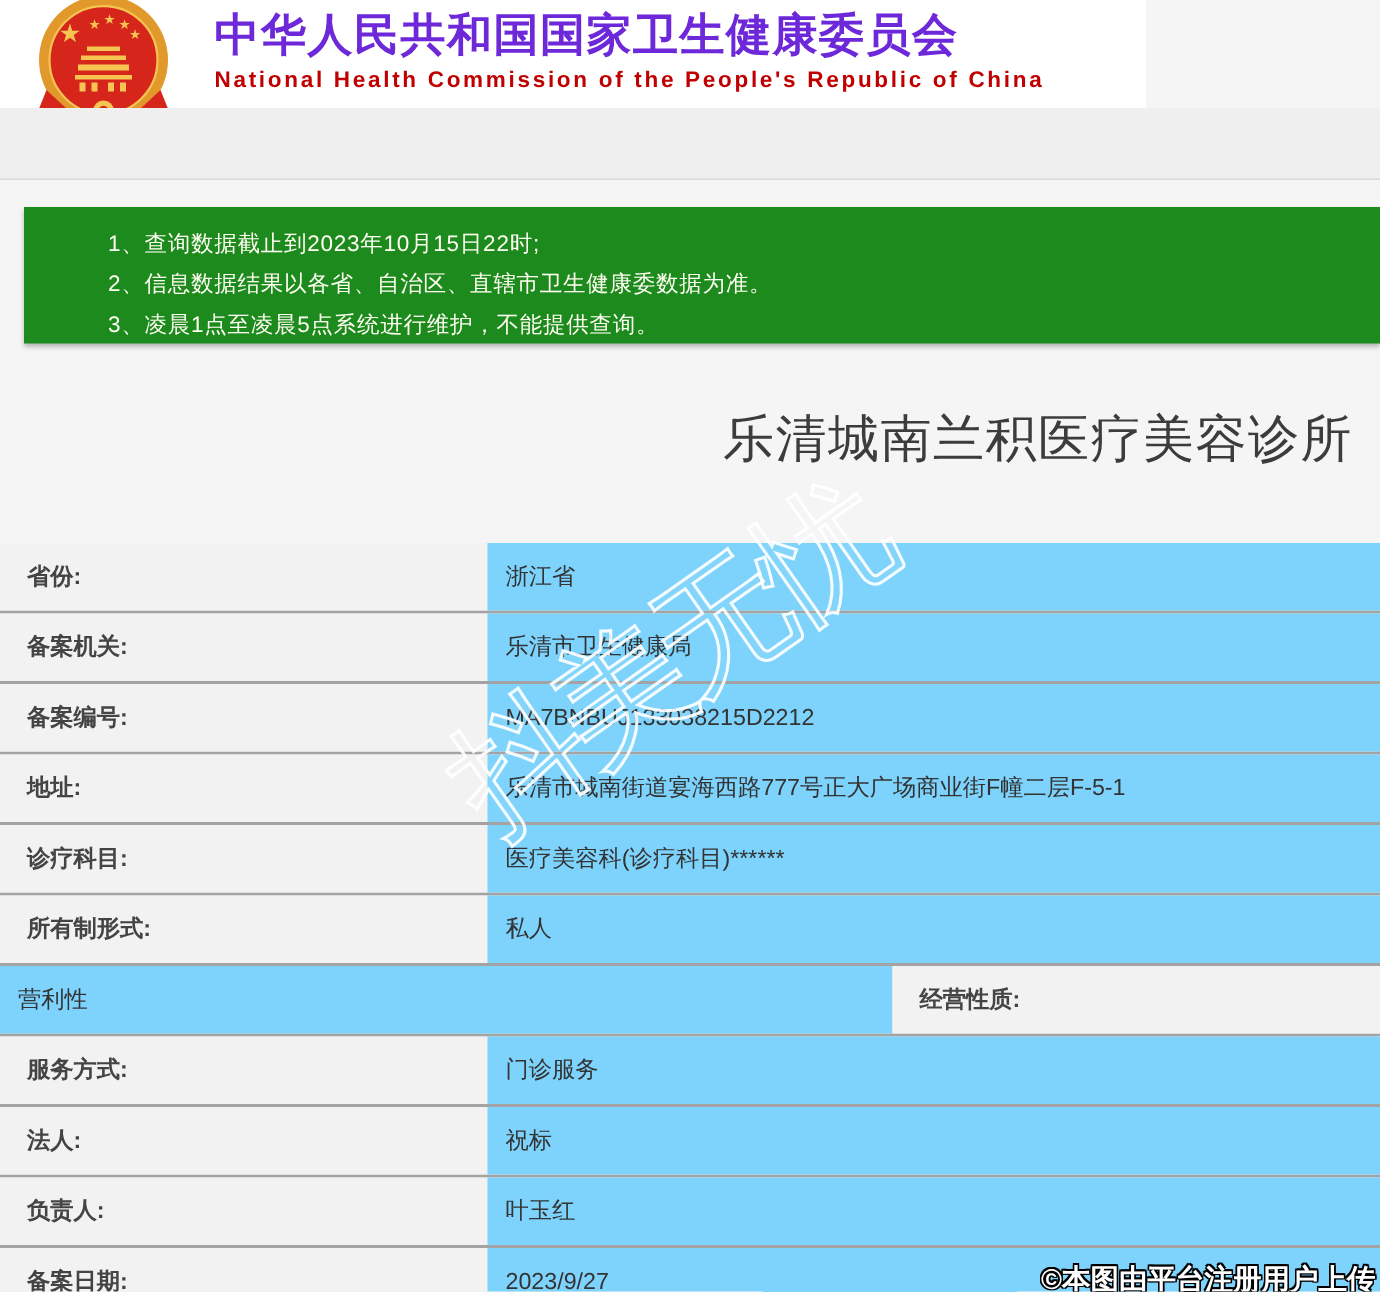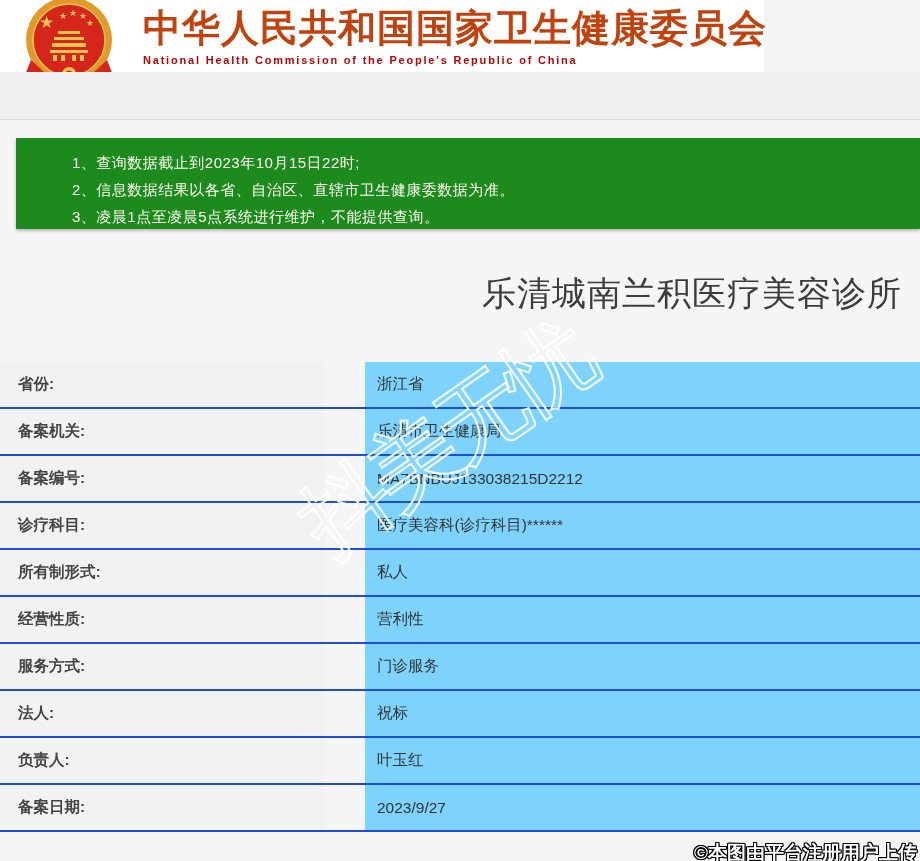--- a/index.html
+++ b/index.html
@@ -9,24 +9,24 @@
     font-family:"Liberation Sans","DejaVu Sans",sans-serif;
   }
   
   .header{
     position:absolute;top:0;left:0;width:764px;height:72px;
     background:#ffffff;display:flex;align-items:flex-start;
   }
   .emblem{display:block;margin-left:6px;flex:0 0 auto;}
   .header-titles{margin-left:12px;padding-top:7px;white-space:nowrap;}
   .title-zh{
-    font-size:38px;font-weight:bold;color:#c2410c;letter-spacing:1px;line-height:1.15;
+    font-size:30px;font-weight:bold;color:#6d28d9;letter-spacing:1px;line-height:1.15;
   }
   .title-en{
-    font-size:11px;font-weight:bold;color:#c00000;letter-spacing:1.8px;margin-top:3px;
+    font-size:15px;font-weight:bold;color:#c00000;letter-spacing:1.8px;margin-top:3px;
   }
   
   .gray-strip{
     position:absolute;top:72px;left:0;width:920px;height:47px;
     background:#efefef;border-bottom:1px solid #d9d9d9;
   }
   
   .notice{
     position:absolute;top:138px;left:16px;right:0;height:91px;
     background:#1d8a1d;border-radius:0;
@@ -37,21 +37,21 @@
     color:#fffef2;font-size:15px;line-height:27px;letter-spacing:.5px;
   }
   
   .clinic-title{
     position:absolute;top:266px;left:0;right:18px;
     text-align:right;font-size:34px;font-weight:400;color:#3c3c3c;
     letter-spacing:1px;line-height:54px;white-space:nowrap;
   }
   
   .table{position:absolute;top:362px;left:0;width:920px;}
-  .row{display:flex;height:45px;border-bottom:2px solid #1d4ed8;gap:40px;}
+  .row{display:flex;height:45px;border-bottom:2px solid #a3a3a3;}
   .cell{display:flex;align-items:center;box-sizing:border-box;align-self:stretch;}
   .cell.label{
     width:325px;background:#f2f2f2;padding-left:18px;
     font-size:15.5px;font-weight:bold;color:#444;
   }
   .cell.value{
     flex:1;background:#7dd3fc;padding-left:12px;
     font-size:15.5px;color:#333;white-space:nowrap;
   }
   
@@ -123,30 +123,34 @@
     </div>
     <div class="row">
       <div class="cell label">备案机关:</div>
       <div class="cell value">乐清市卫生健康局</div>
     </div>
     <div class="row">
       <div class="cell label">备案编号:</div>
       <div class="cell value">MA7BNBUJ133038215D2212</div>
     </div>
     <div class="row">
+      <div class="cell label">地址:</div>
+      <div class="cell value">乐清市城南街道宴海西路777号正大广场商业街F幢二层F-5-1</div>
+    </div>
+    <div class="row">
       <div class="cell label">诊疗科目:</div>
       <div class="cell value">医疗美容科(诊疗科目)******</div>
     </div>
     <div class="row">
       <div class="cell label">所有制形式:</div>
       <div class="cell value">私人</div>
     </div>
     <div class="row">
+      <div class="cell value">营利性</div>
       <div class="cell label">经营性质:</div>
-      <div class="cell value">营利性</div>
     </div>
     <div class="row">
       <div class="cell label">服务方式:</div>
       <div class="cell value">门诊服务</div>
     </div>
     <div class="row">
       <div class="cell label">法人:</div>
       <div class="cell value">祝标</div>
     </div>
     <div class="row">

